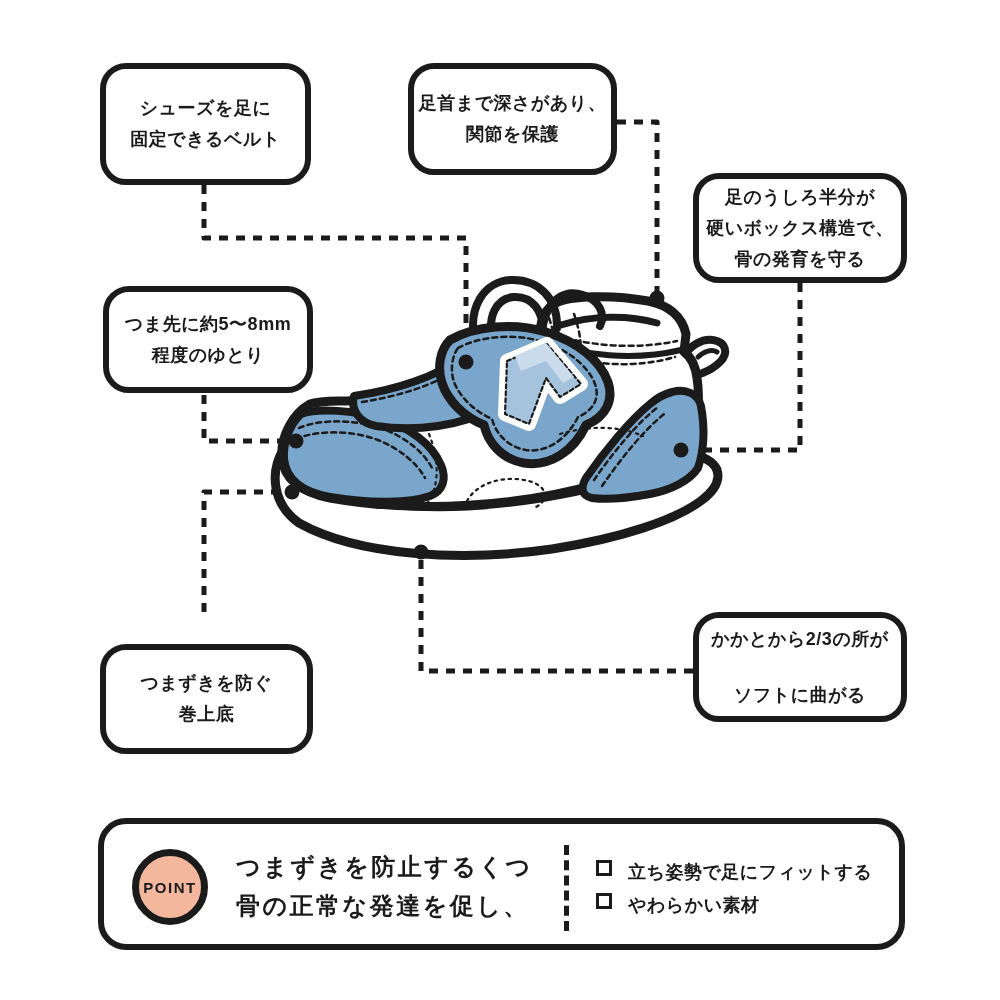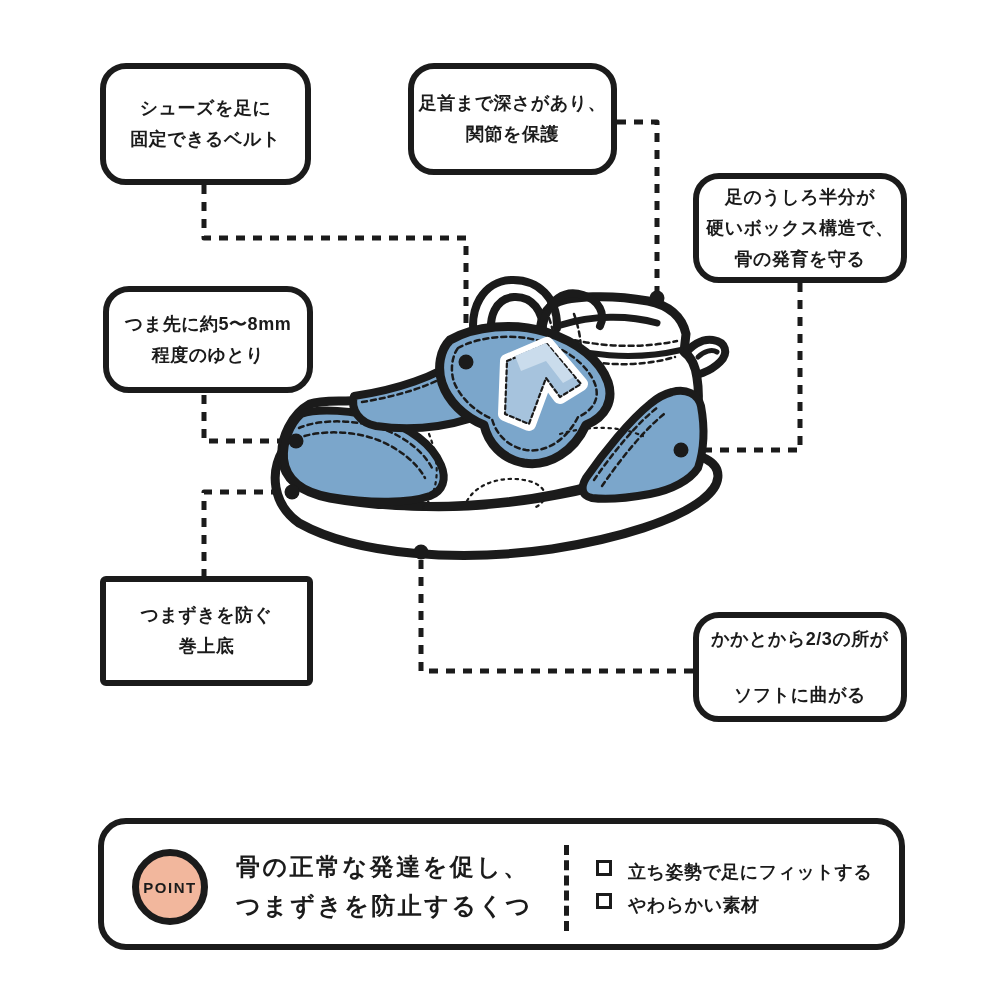--- a/index.html
+++ b/index.html
@@ -15,21 +15,21 @@
   .callout{
     position:absolute;border:6px solid var(--ink);border-radius:26px;background:var(--paper);
     display:flex;flex-direction:column;justify-content:center;align-items:center;
     font-weight:bold;font-size:18px;line-height:31px;letter-spacing:.5px;
     text-align:center;white-space:nowrap;z-index:2;
   }
   #co-belt   {left:100px;top:63px; width:211px;height:122px;}
   #co-ankle  {left:408px;top:63px; width:209px;height:112px;}
   #co-heelbox{left:693px;top:173px;width:214px;height:110px;}
   #co-toe    {left:103px;top:270px;width:210px;height:107px;margin-top:16px;}
-  #co-sole   {left:100px;top:576px;width:213px;height:110px;border-radius:6px;}
+  #co-sole   {left:100px;top:644px;width:213px;height:110px;}
   #co-flex   {left:693px;top:612px;width:214px;height:110px;gap:25px;}
 
   #point-panel{
     position:absolute;left:98px;top:818px;width:807px;height:132px;
     border:6px solid var(--ink);border-radius:28px;background:var(--paper);z-index:2;
   }
   #point-badge{
     position:absolute;left:28px;top:25px;width:76px;height:76px;border-radius:50%;
     background:var(--salmon);border:7px solid var(--ink);
     display:flex;align-items:center;justify-content:center;
@@ -179,22 +179,22 @@
   <div class="callout" id="co-flex">
     <span>かかとから2/3の所が</span>
     <span>ソフトに曲がる</span>
   </div>
 
   <div id="point-panel">
     <div id="point-badge">
       <span>POINT</span>
     </div>
     <div id="point-headline">
+      <div>つまずきを防止するくつ</div>
       <div>骨の正常な発達を促し、</div>
-      <div>つまずきを防止するくつ</div>
     </div>
     <div id="point-divider"></div>
     <div id="point-checklist">
       <div class="check-row">
         <span class="checkbox"></span>
         <span>立ち姿勢で足にフィットする</span>
       </div>
       <div class="check-row">
         <span class="checkbox"></span>
         <span>やわらかい素材</span>

